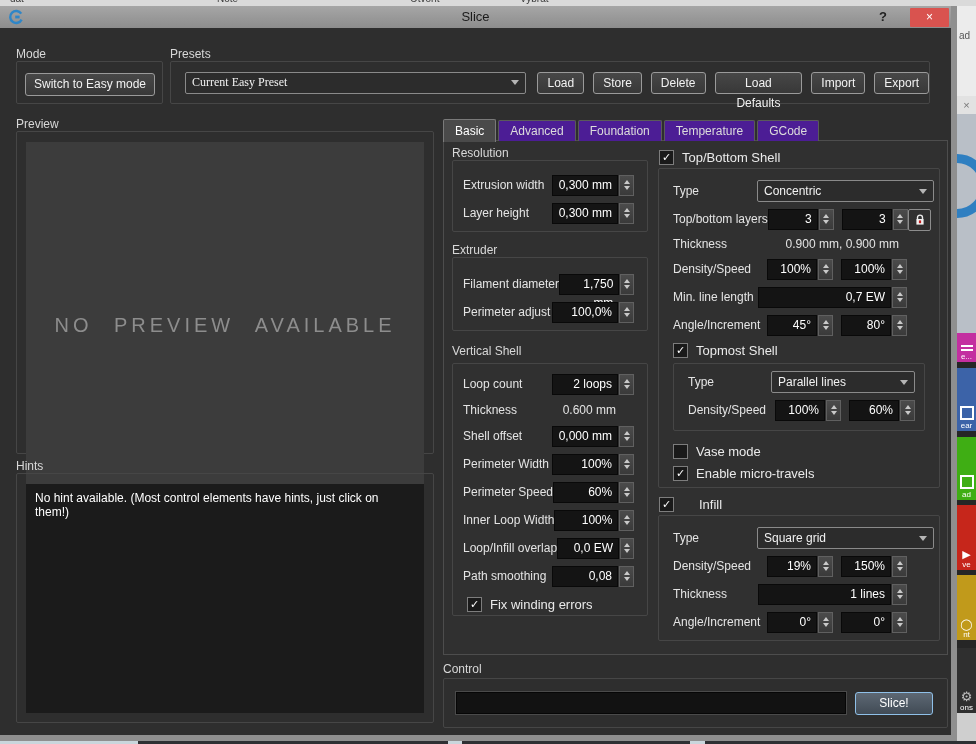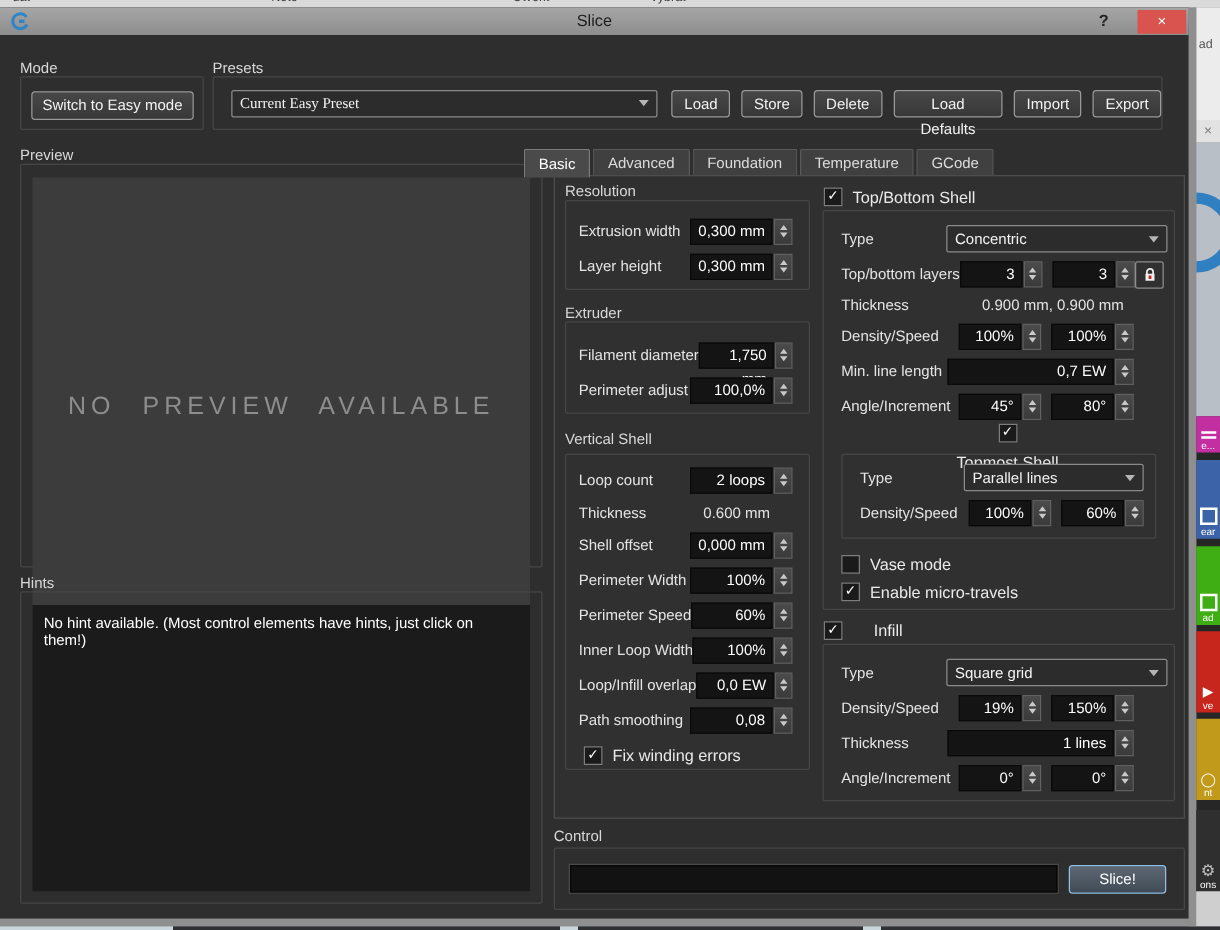--- a/index.html
+++ b/index.html
@@ -55,22 +55,22 @@
   .frow.r.static{padding-right:40px;}
   .frow.rc{padding:0 5px 0 14px;}
   .frow.sub{padding:0 9px 0 14px;}
   .staticv{font-size:12px;color:#e4e4e4;}
 
   .cb{width:13px;height:13px;background:#1a1a1a;border:1px solid #7d7d7d;color:#fff;font-size:11px;line-height:12px;text-align:center;box-sizing:content-box;flex:none;}
   .cb.checked::after{content:"\2713";}
   .cbrow{display:flex;align-items:center;gap:8px;height:22px;}
   .cbrow .cblabel{font-size:13px;color:#eaeaea;white-space:nowrap;}
 
-  .tabbar{left:419px;top:119px;height:22px;display:flex;align-items:flex-start;z-index:4;}
-  .tab{background:#404040;border:1px solid #5a5a5a;border-bottom:none;color:#dcdcdc;font-size:12px;padding:0 11px;height:20px;line-height:20px;margin-right:2px;border-radius:2px 2px 0 0;}
+  .tabbar{left:443px;top:119px;height:22px;display:flex;align-items:center;z-index:4;}
+  .tab{background:#4c1d95;border:1px solid #5a5a5a;border-bottom:none;color:#dcdcdc;font-size:12px;padding:0 11px;height:20px;line-height:20px;margin-right:2px;border-radius:2px 2px 0 0;}
   .tab.active{background:#4a4a4a;height:22px;line-height:22px;color:#fff;border-color:#7a7a7a;}
   .tabpanel{left:443px;top:140px;width:505px;height:515px;border:1px solid #4d4d4d;background:#303030;z-index:3;}
 
   .panel{position:absolute;box-sizing:border-box;}
   .preview-panel{background:#3c3c3c;display:flex;align-items:center;justify-content:center;}
   .preview-text{font-size:20px;letter-spacing:4px;word-spacing:12px;color:#8d8d8d;}
   .hints-panel{background:#1b1b1b;color:#fff;font-size:12px;padding:7px 9px;}
 
   .lockbtn{position:absolute;right:8px;top:4px;width:21px;height:20px;background:#303030;border:1px solid #8d8d8d;border-radius:2px;display:flex;align-items:center;justify-content:center;}
   .subgrp{border:1px solid #464646;border-radius:2px;margin:2px 14px 0 14px;padding:4px 0 6px 0;}
@@ -334,21 +334,21 @@
           </span>
       </span>
       <span class="pair">
         <span class="vbox sm">80°</span>
         <span class="spin">
             <b class="u"></b>
             <b class="d"></b>
           </span>
       </span>
     </div>
-    <div class="cbrow" style="padding-left:14px;flex-direction:column;">
+    <div class="cbrow" style="padding-left:14px;">
       <span class="cb checked"></span>
       <span class="cblabel">Topmost Shell</span>
     </div>
     <div class="subgrp">
       <div class="frow sub">
         <span class="flabel">Type</span>
         <span class="combo" style="width:144px;">
           <span class="tx">Parallel lines</span>
           <b class="carr"></b>
         </span>

